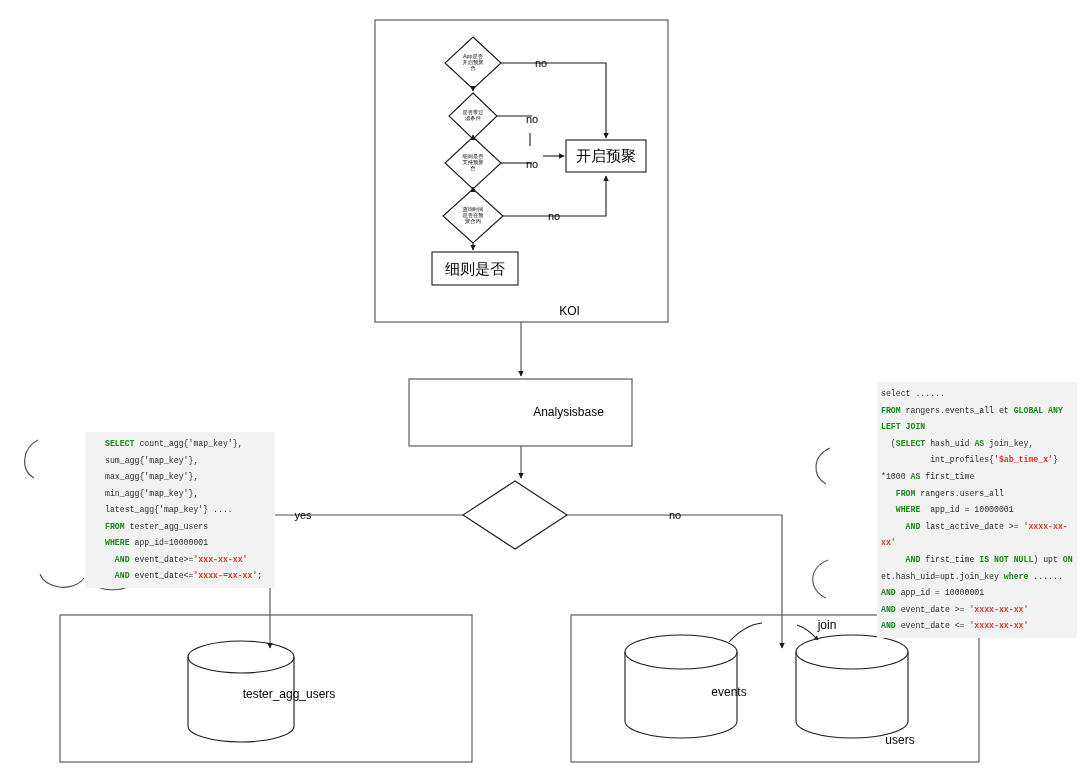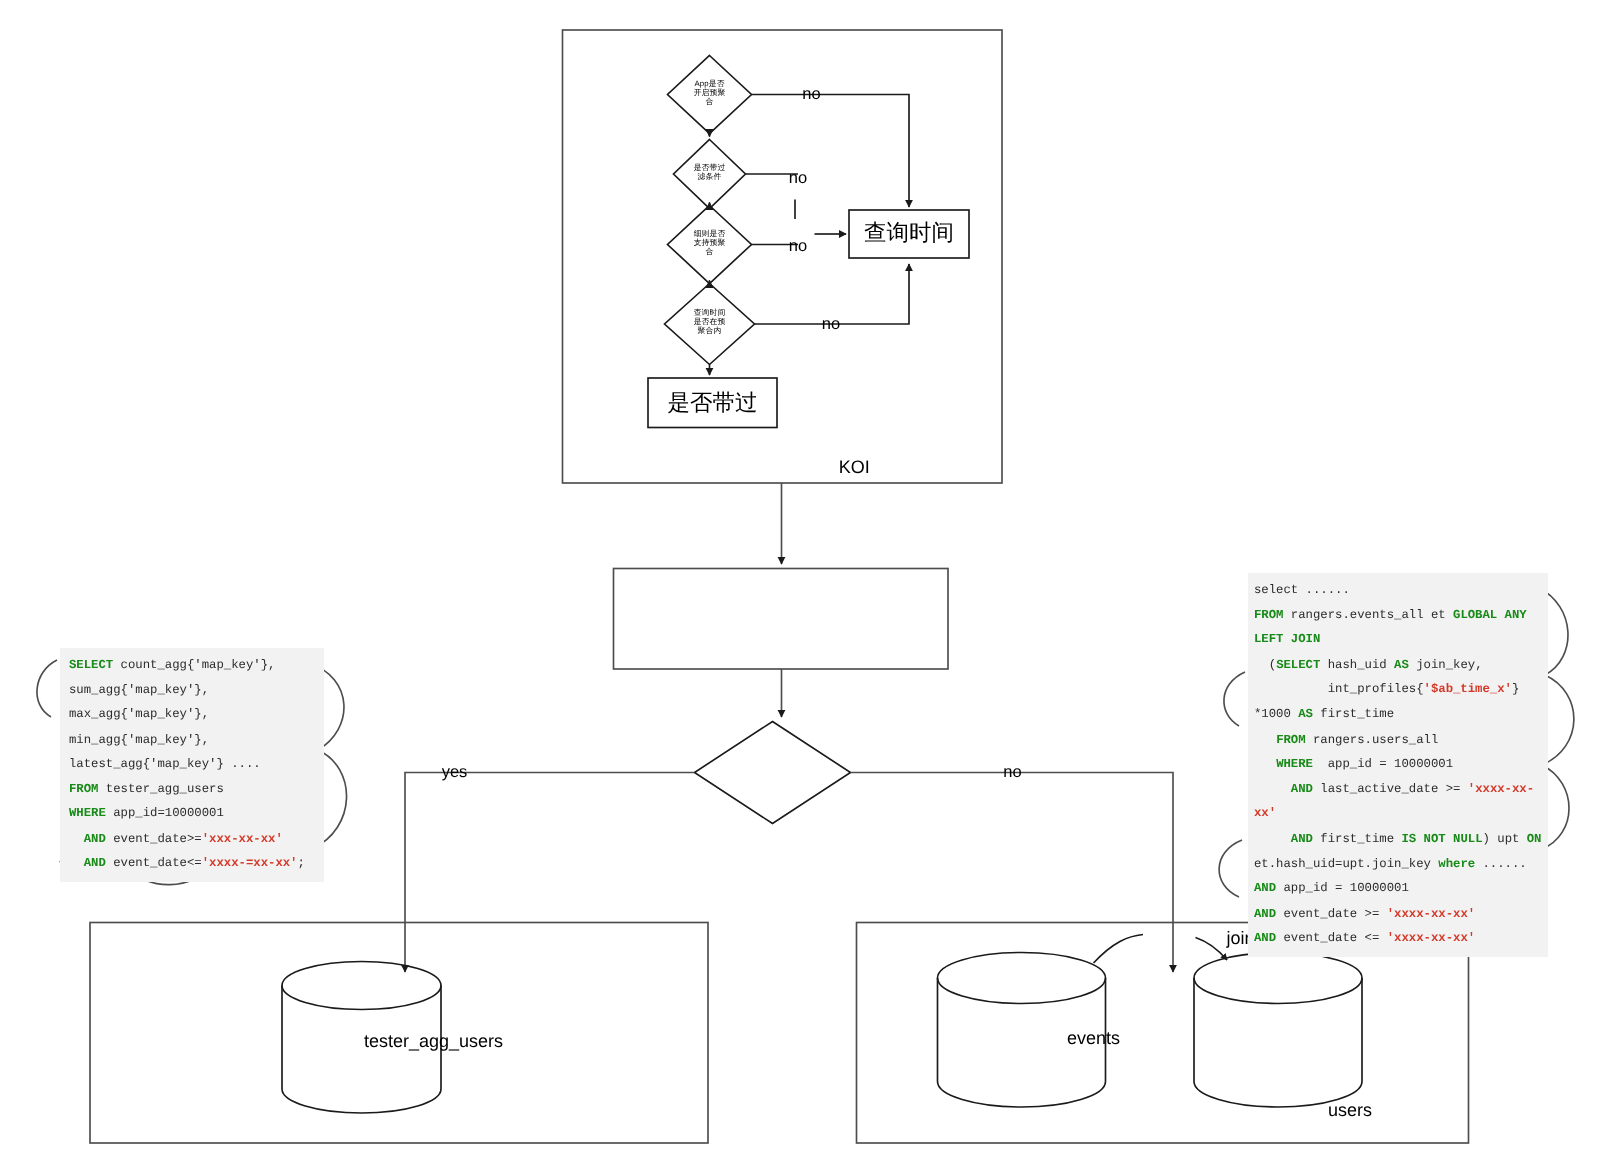--- a/index.html
+++ b/index.html
@@ -44,27 +44,28 @@
   .lbl-no     { font-size: 11px; }
 
   
   .sql-box {
     position: absolute;
     background: #f1f2f1;
     font-family: "Liberation Mono", monospace;
     color: #2b2b2b;
     white-space: pre-wrap;
     word-break: break-word;
+    margin-left: 45px;
   }
   #sql-left {
     left: 40px; top: 432px;
     width: 168px;
     font-size: 8.2px;
     line-height: 16.5px;
-    padding: 4px 2px 3px 6px;
+    padding: 4px 2px 3px 20px;
   }
   #sql-right {
     left: 832px; top: 382px;
     width: 194px;
     font-size: 8.2px;
     line-height: 16.6px;
     padding: 4px 2px 3px 4px;
   }
   .kw   { color: #178a17; font-weight: bold; }
   .str  { color: #d43a2a; font-weight: bold; }
@@ -179,23 +180,24 @@
 合</div>
   <div class="node-text lbl-tiny" style="left:450px; top:201px; width:46px; height:30px;">查询时间
 是否在预
 聚合内</div>
 
   <div class="node-text lbl-no" style="left:528px; top:54px; width:26px; height:18px;">no</div>
   <div class="node-text lbl-no" style="left:519px; top:110px; width:26px; height:18px;">no</div>
   <div class="node-text lbl-no" style="left:519px; top:155px; width:26px; height:18px;">no</div>
   <div class="node-text lbl-no" style="left:541px; top:207px; width:26px; height:18px;">no</div>
 
-  <div class="node-text lbl-cjk" style="left:566px; top:140px; width:80px; height:32px;">查询时间</div>
-  <div class="node-text lbl-cjk" style="left:432px; top:252px; width:86px; height:33px;">是否带过</div>
-
+  <div class="node-text lbl-cjk" style="left:566px; top:140px; width:80px; height:32px;">开启预聚</div>
+  <div class="node-text lbl-cjk" style="left:432px; top:252px; width:86px; height:33px;">细则是否</div>
+
+  <div class="node-text lbl-med" style="left:409px; top:379px; width:223px; height:67px;">Analysisbase</div>
 
 
   <div class="node-text lbl-no" style="left:288px; top:506px; width:30px; height:18px;">yes</div>
   <div class="node-text lbl-no" style="left:660px; top:506px; width:30px; height:18px;">no</div>
 
   <div class="node-text lbl-med" style="left:188px; top:686px; width:106px; height:18px;">tester_agg_users</div>
   <div class="node-text lbl-med" style="left:625px; top:684px; width:112px; height:18px;text-align:right;">events</div>
   <div class="node-text lbl-med" style="left:796px; top:684px; width:112px; height:18px;margin-top:48px;">users</div>
 
   <div class="node-text lbl-med" style="left:762px; top:618px; width:34px; height:16px;">join</div>

